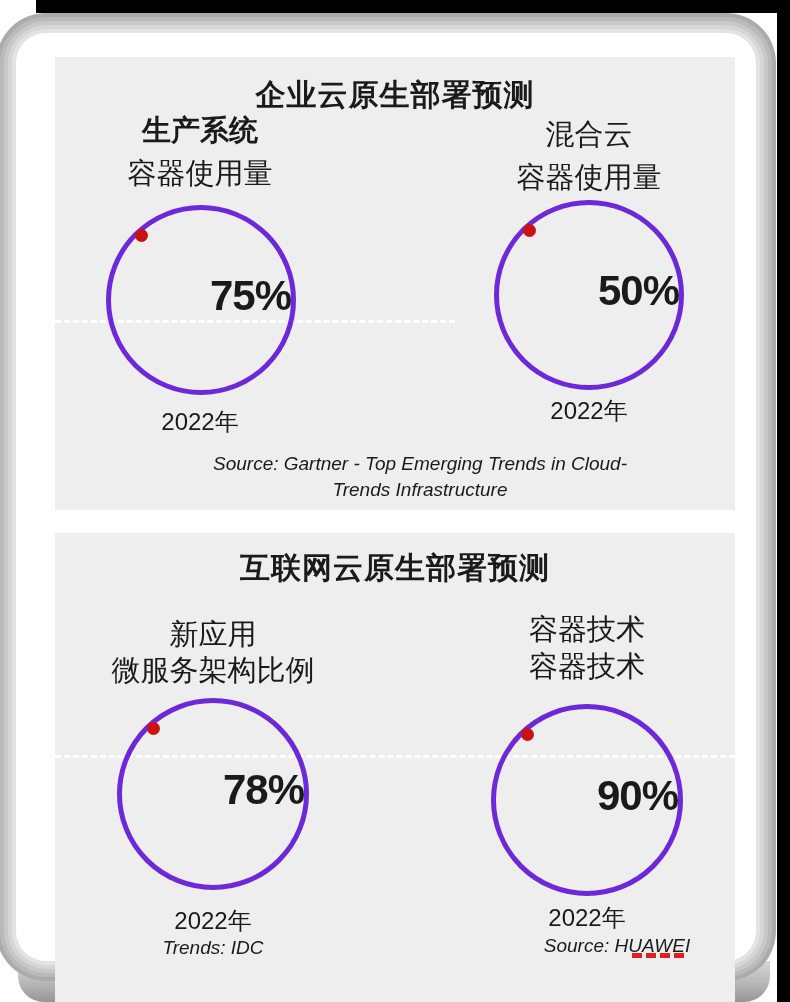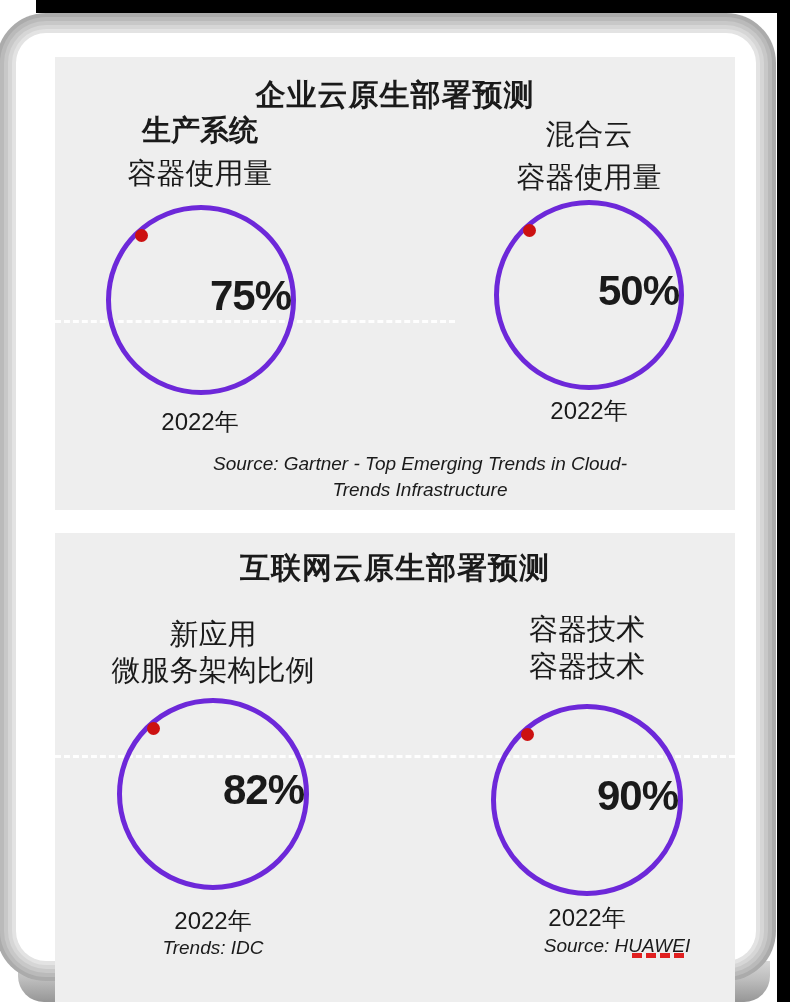--- a/index.html
+++ b/index.html
@@ -90,21 +90,21 @@
       <div class="lbl" style="left:13px; top:84px;">新应用</div>
       <div class="lbl" style="left:13px; top:120px;">微服务架构比例</div>
 
       <div class="lbl" style="left:387px; top:79px;">容器技术</div>
       <div class="lbl" style="left:387px; top:116px;">容器技术</div>
 
       <div class="dashline" style="left:0; top:222px; width:680px;"></div>
 
       <div class="circle" style="left:62px; top:165px; width:192px; height:192px;">
         <div class="dot" style="left:25px; top:19px;"></div>
-        <div class="value">82%</div>
+        <div class="value">78%</div>
       </div>
       <div class="circle" style="left:436px; top:171px; width:192px; height:192px;">
         <div class="dot" style="left:25px; top:19px;"></div>
         <div class="value">90%</div>
       </div>
 
       <div class="year" style="left:13px; top:372px;">2022年</div>
       <div class="year" style="left:387px; top:369px;">2022年</div>
 
       <div class="source" style="left:13px; width:290px; top:402px;">Trends: IDC</div>

